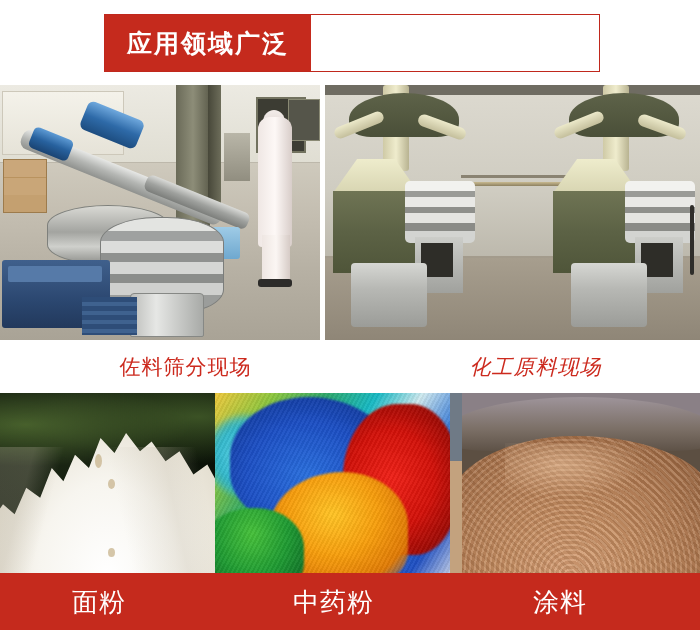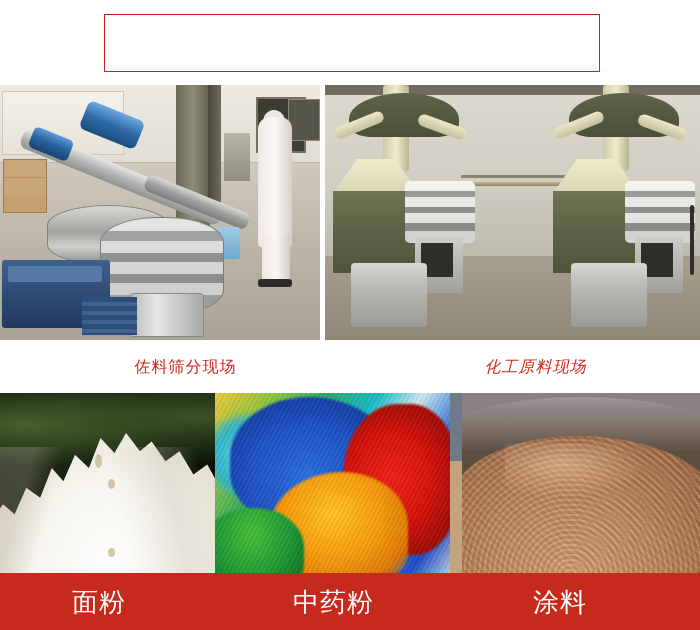--- a/index.html
+++ b/index.html
@@ -301,21 +301,21 @@
     top: 340px;
     width: 700px;
     height: 53px;
     background: #ffffff;
     display: flex;
   }
   .caption {
     display: flex;
     align-items: center;
     justify-content: center;
-    font-size: 16px;
+    font-size: 21px;
     color: #cc2a1e;
     letter-spacing: 1px;
     line-height: 1;
     margin-left: 47px;
   }
   .caption-a { width: 320px; }
   .caption-b { width: 380px; font-style: italic; }
 
   
   .bottom-row {
@@ -458,20 +458,21 @@
   .label-1 { width: 215px; padding-left: 72px; box-sizing: border-box; }
   .label-2 { width: 247px; padding-left: 80px; box-sizing: border-box; }
   .label-3 { width: 238px; padding-left: 78px; box-sizing: border-box; }
 </style>
 </head>
 <body>
 
 <div class="page">
 
   <div class="header-banner">
+    <div class="header-left">应用领域广泛</div>
   </div>
 
   <div class="top-row">
 
     <div class="photo photo-a">
       <div class="pa-bg"></div>
       <div class="pa-wall"></div>
       <div class="pa-wall-panel"></div>
       <div class="pa-col"></div>
       <div class="pa-col2"></div>

